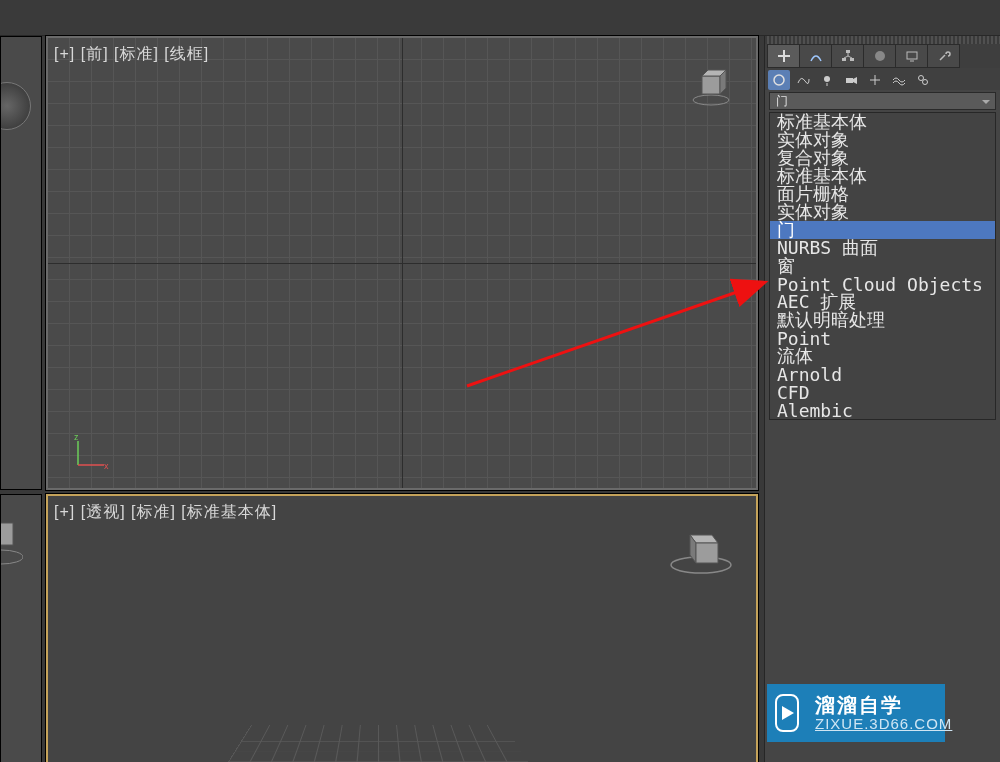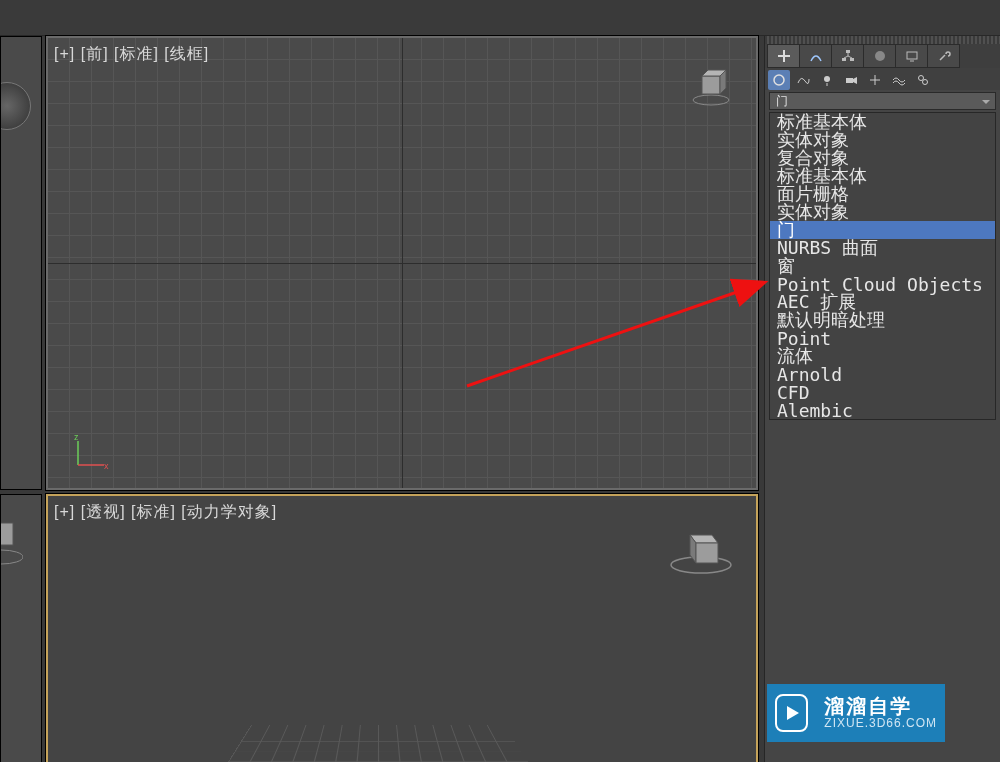--- a/index.html
+++ b/index.html
@@ -213,21 +213,21 @@
 }
 .wm-icon {
   width: 38px; height: 38px;
   border: 2px solid #fff;
   border-radius: 8px;
   display: flex;
   align-items: center; justify-content: center;
 }
 .wm-txt { display:flex; flex-direction:column; line-height:1.1; }
 .wm-cn { color:#fff; font-size:20px; font-weight:bold; letter-spacing:2px;}
-.wm-en { color:#cfe5f3; font-size:12px; letter-spacing:1px;}
+.wm-en { color:#cfe5f3; font-size:15px; letter-spacing:1px;text-decoration:underline;}
 .persp-grid {
   position: absolute;
   left: 190px; top: 200px;
   width: 280px; height: 100px;
   transform: perspective(420px) rotateX(62deg);
   background-image:
     linear-gradient(#6a6a6a 1px, transparent 1px),
     linear-gradient(90deg, #6a6a6a 1px, transparent 1px);
   background-size: 20px 20px;
   opacity: 0.55;
@@ -275,21 +275,21 @@
   </div>
 
   <div class="viewport-persp-left">
     <svg width="42" height="60" style="position:absolute;top:18px;left:-20px">
       <ellipse cx="20" cy="44" rx="22" ry="7" fill="none" stroke="#888"></ellipse>
       <rect x="10" y="10" width="22" height="22" fill="#9c9c9c" stroke="#555"></rect>
     </svg>
   </div>
 
   <div class="viewport-persp">
-    <span class="view-label">[+] [透视] [标准] [动力学对象]</span>
+    <span class="view-label">[+] [透视] [标准] [标准基本体]</span>
     <div class="cube-widget">
       <svg width="70" height="55" viewBox="0 0 70 55">
         <ellipse cx="35" cy="44" rx="30" ry="8" fill="none" stroke="#888" stroke-width="1.5"></ellipse>
         <polygon points="24,14 46,14 52,22 30,22" fill="#b5b5b5" stroke="#555"></polygon>
         <polygon points="24,14 30,22 30,42 24,34" fill="#7a7a7a" stroke="#555"></polygon>
         <polygon points="30,22 52,22 52,42 30,42" fill="#9c9c9c" stroke="#555"></polygon>
       </svg>
     </div>
     <div class="persp-grid"></div>
   </div>

